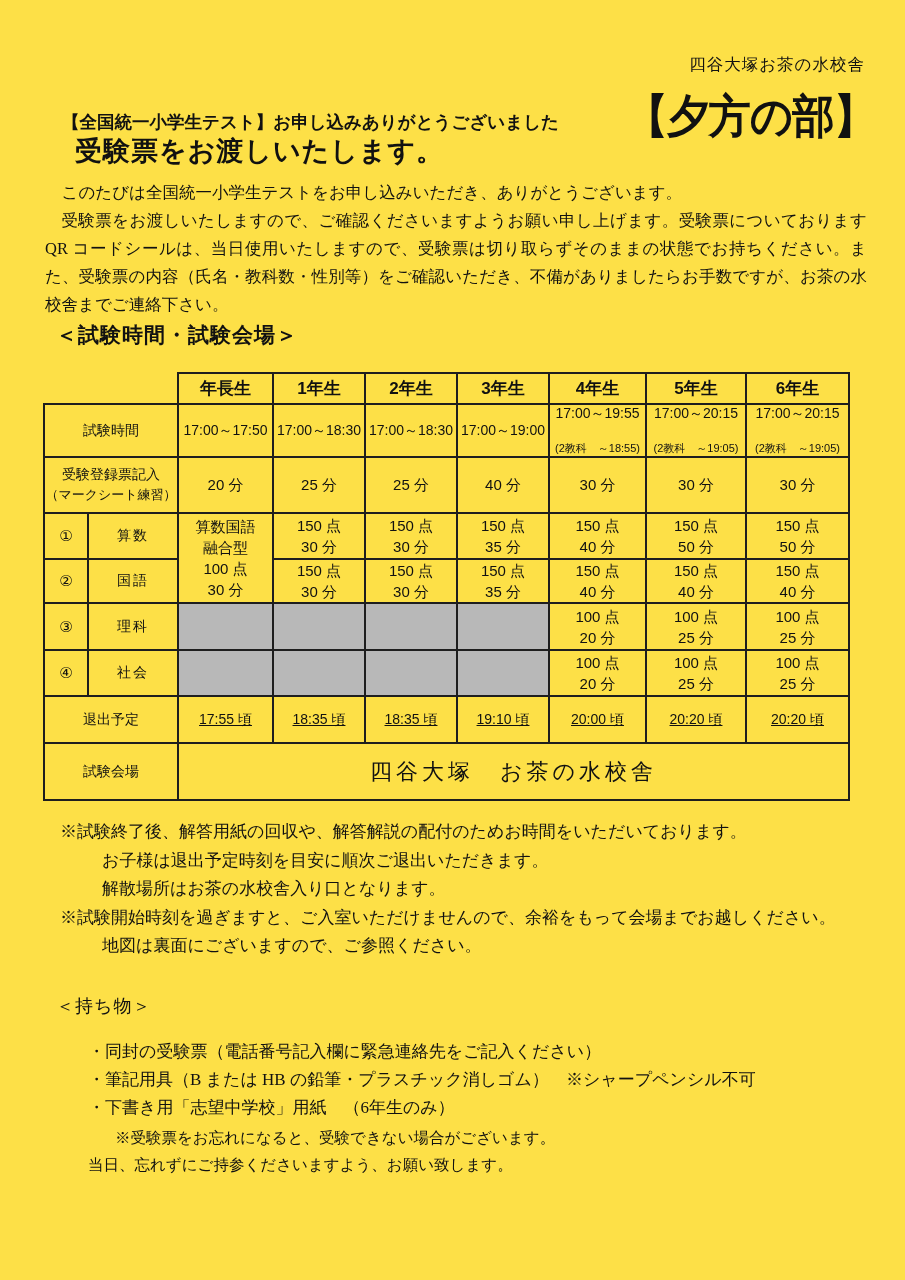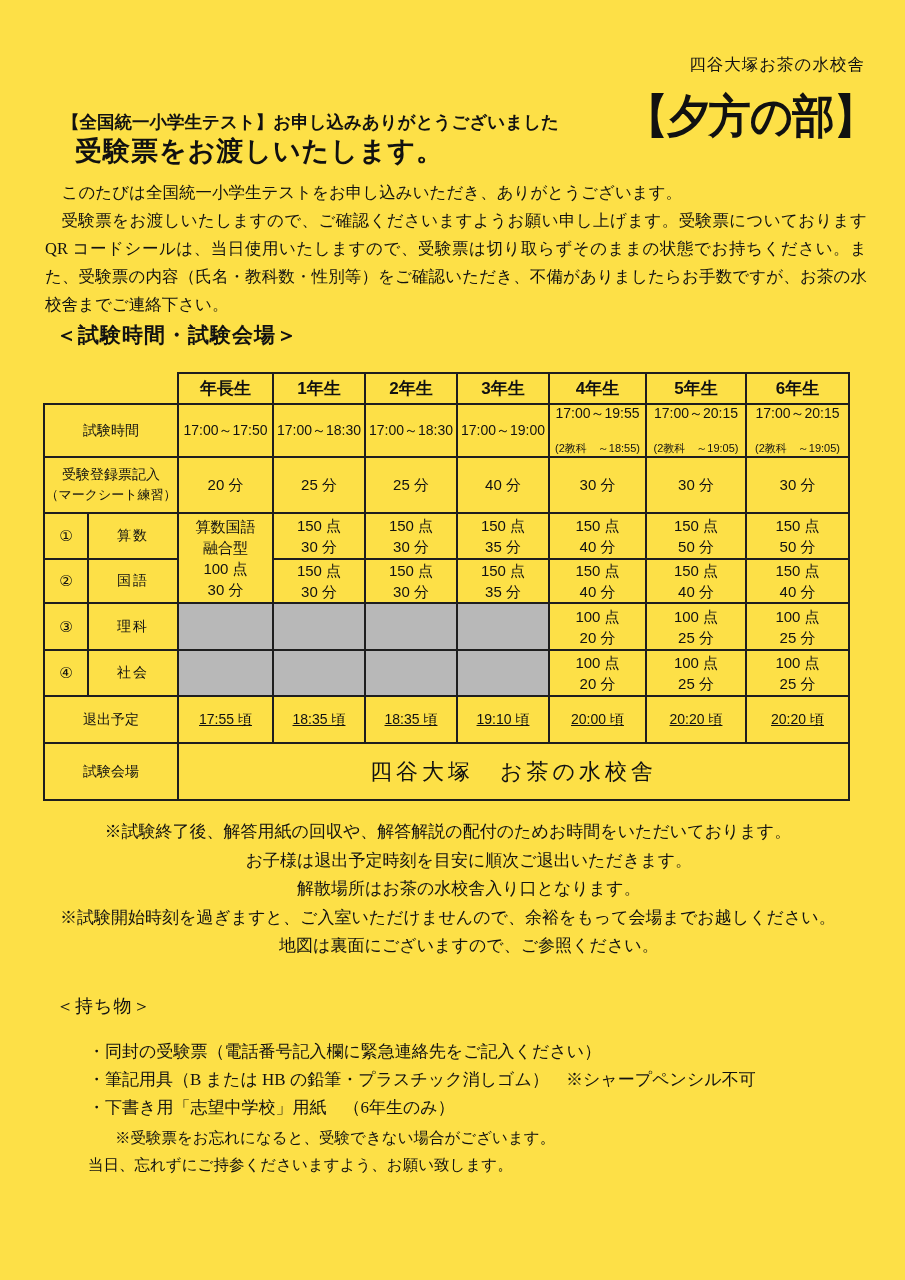--- a/index.html
+++ b/index.html
@@ -38,21 +38,21 @@
   .tmain{font-size:14px;}
   .tsub{font-size:11px;margin-top:18px;}
   .tsub:empty{display:none;}
   .mins{font-size:15px;}
   .pts div{font-size:15px;line-height:21px;}
   .merged div{font-size:15px;line-height:21px;}
   .gray{background:var(--gray);}
   .exitc{font-size:14px;text-decoration:underline;}
   .venue-val{font-size:22px;font-weight:bold;letter-spacing:4px;}
 
-  .notes{position:absolute;left:60px;top:818px;font-size:17px;line-height:28.5px;text-align:center;}
+  .notes{position:absolute;left:60px;top:818px;font-size:17px;line-height:28.5px;}
   .notes .l1{margin-left:42px;}
 
   .belong-title{position:absolute;left:56px;top:994px;font-size:18px;letter-spacing:1px;}
   .belong{position:absolute;left:88px;top:1038px;font-size:17px;line-height:28px;}
   .belong .warn1{margin-left:27px;margin-top:2px;font-size:15.5px;line-height:27px;}
   .belong .warn2{font-size:15.5px;line-height:27px;}
 </style>
 </head>
 <body>
 

